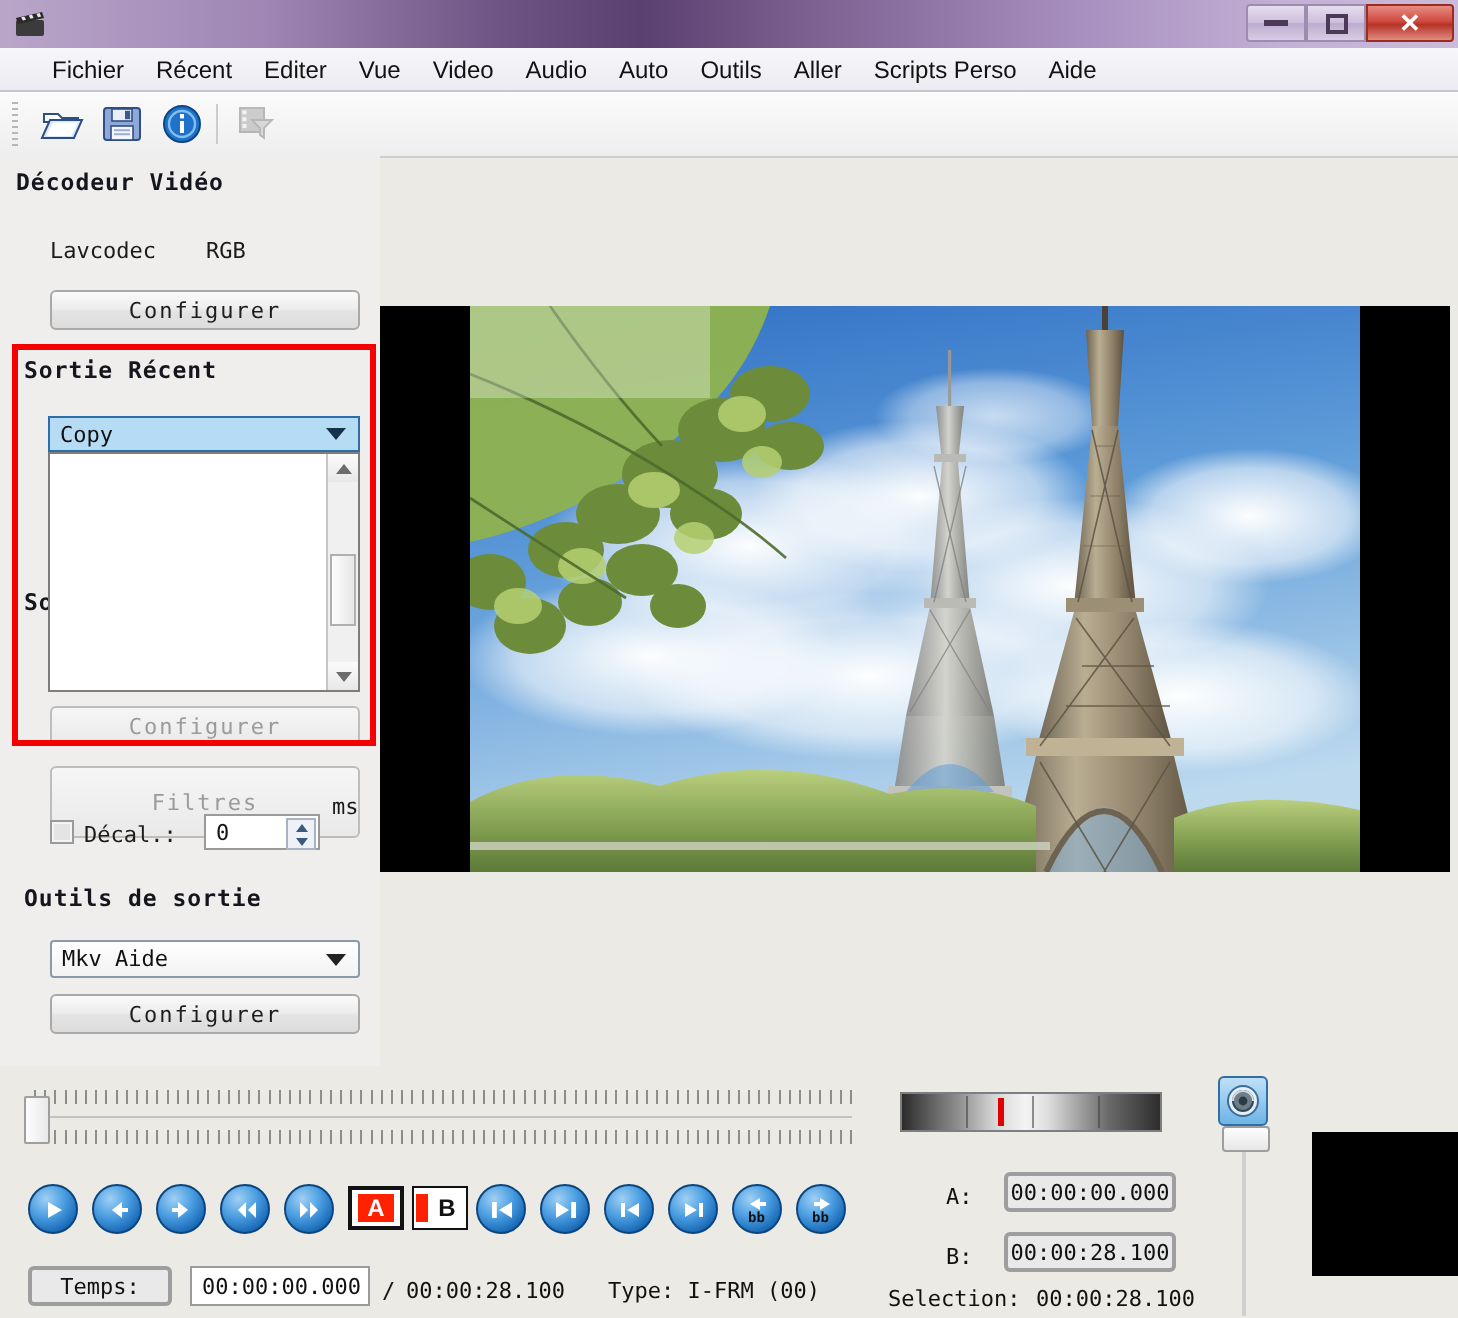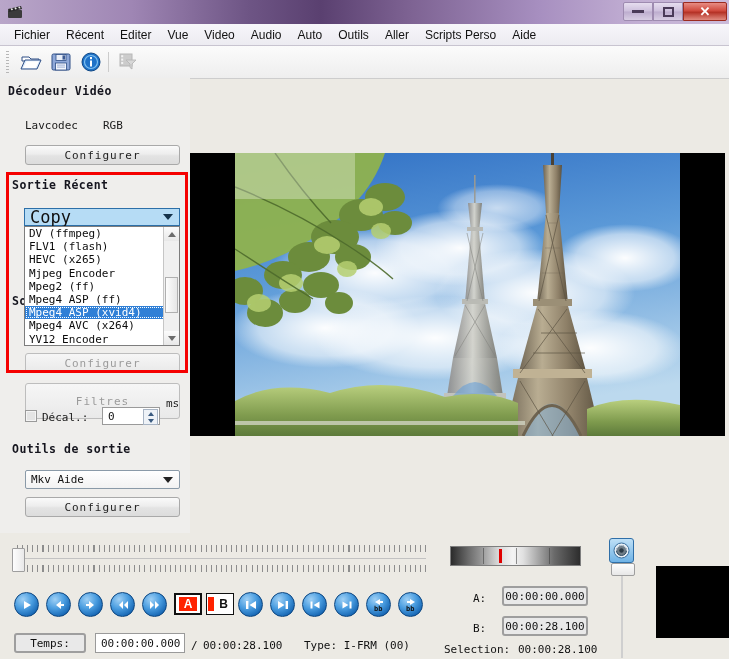--- a/index.html
+++ b/index.html
@@ -40,21 +40,21 @@
     border:1px solid #9c2b20;border-radius:0 2px 2px 0;color:#fff;font-weight:bold;font-size:13px;
   }
   .wb-min{display:block;width:12px;height:3px;background:#4a3a58;}
   .wb-max{display:block;width:11px;height:10px;border:2px solid #4a3a58;box-sizing:border-box;}
 
   
   .menubar{
     position:absolute;left:0;top:24px;width:729px;height:22px;
     background:linear-gradient(to bottom,#f7f6fa 0%,#ecebf1 100%);
     border-bottom:1px solid #c8c4d0;
-    display:flex;align-items:center;padding-left:6px;box-sizing:border-box;
+    display:flex;align-items:center;padding-left:18px;box-sizing:border-box;
   }
   .menuitem{
     font-family:"Liberation Sans",sans-serif;font-size:12px;color:#121212;
     padding:2px 8px;white-space:nowrap;cursor:default;
   }
 
   
   .toolbar{
     position:absolute;left:0;top:46px;width:729px;height:32px;
     background:linear-gradient(to bottom,#fbfbfb 0%,#eeeeee 100%);
@@ -97,21 +97,21 @@
     background:linear-gradient(to bottom,#ffffff 0%,#f2f2f2 100%);
     font-family:"DejaVu Sans Mono",monospace;font-size:11px;color:#111;
     display:flex;align-items:center;padding-left:5px;
   }
   .combo .arrow{position:absolute;right:6px;top:50%;transform:translateY(-50%);
     width:0;height:0;border-left:5px solid transparent;border-right:5px solid transparent;border-top:6px solid #222;}
 
   .combo-open{
     position:absolute;left:24px;top:208px;width:156px;height:18px;box-sizing:border-box;
     border:1px solid #2c6fa8;background:#b6dcf5;
-    font-family:"DejaVu Sans Mono",monospace;font-size:17px;color:#101010;
+    font-family:"DejaVu Sans Mono",monospace;font-size:11px;color:#101010;
     display:flex;align-items:center;padding-left:5px;z-index:50;
   }
   .combo-open .arrow{position:absolute;right:6px;top:50%;transform:translateY(-50%);
     width:0;height:0;border-left:5px solid transparent;border-right:5px solid transparent;border-top:6px solid #14324a;}
 
   .dropdown{
     position:absolute;left:24px;top:226px;width:156px;height:120px;box-sizing:border-box;
     background:#ffffff;border:1px solid #7d7d7d;z-index:50;overflow:hidden;
   }
   .dd-list{position:absolute;left:0;top:0;width:141px;height:100%;}
@@ -318,32 +318,20 @@
   </div>
 
   <div class="redbox"></div>
 
   <div class="combo-open">
     <span>Copy</span>
     <span class="arrow"></span>
   </div>
 
   <div class="dropdown">
-    <div class="dd-list">
-      <div class="dd-item">DV (ffmpeg)</div>
-      <div class="dd-item">FLV1 (flash)</div>
-      <div class="dd-item">HEVC (x265)</div>
-      <div class="dd-item">Mjpeg Encoder</div>
-      <div class="dd-item">Mpeg2 (ff)</div>
-      <div class="dd-item">Mpeg4 ASP (ff)</div>
-      <div class="dd-item sel">Mpeg4 ASP (xvid4)</div>
-      <div class="dd-item">Mpeg4 AVC (x264)</div>
-      <div class="dd-item">YV12 Encoder</div>
-      <div class="dd-item">null</div>
-    </div>
     <div class="dd-scroll">
       <div class="dd-arrow up">
           <span class="tri-up"></span>
         </div>
       <div class="dd-thumb"></div>
       <div class="dd-arrow dn">
           <span class="tri-dn"></span>
         </div>
     </div>
   </div>

